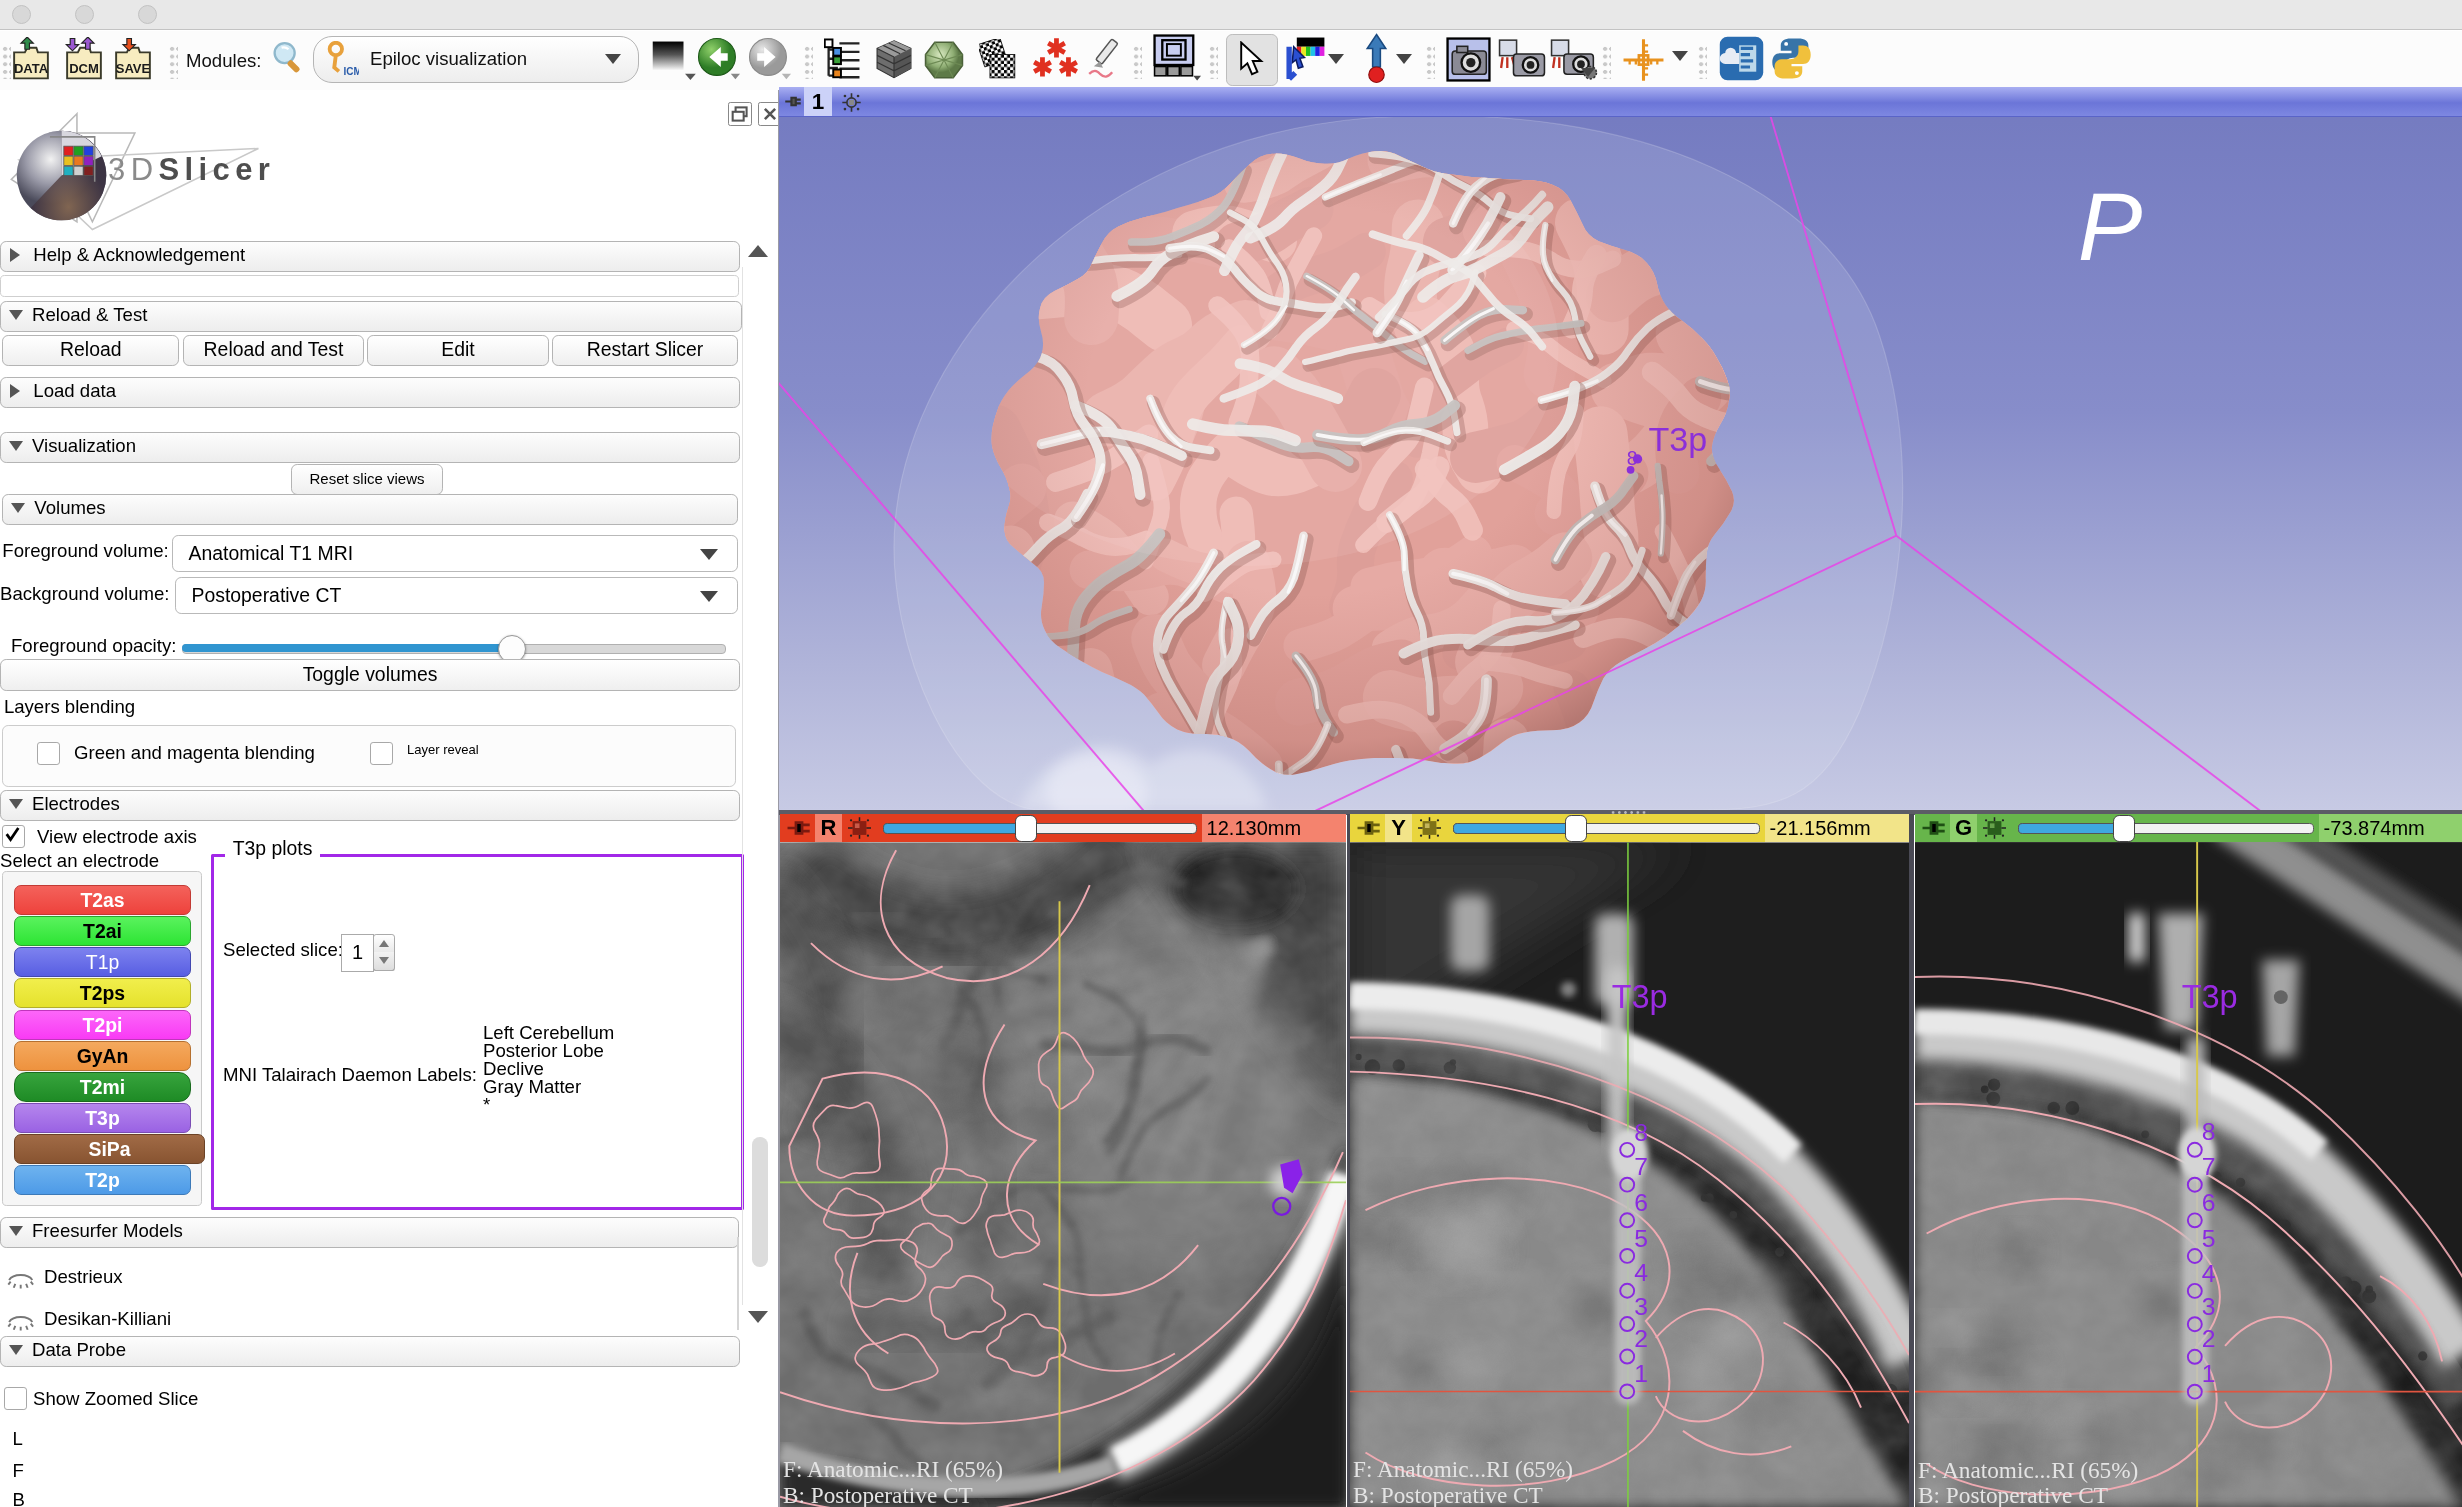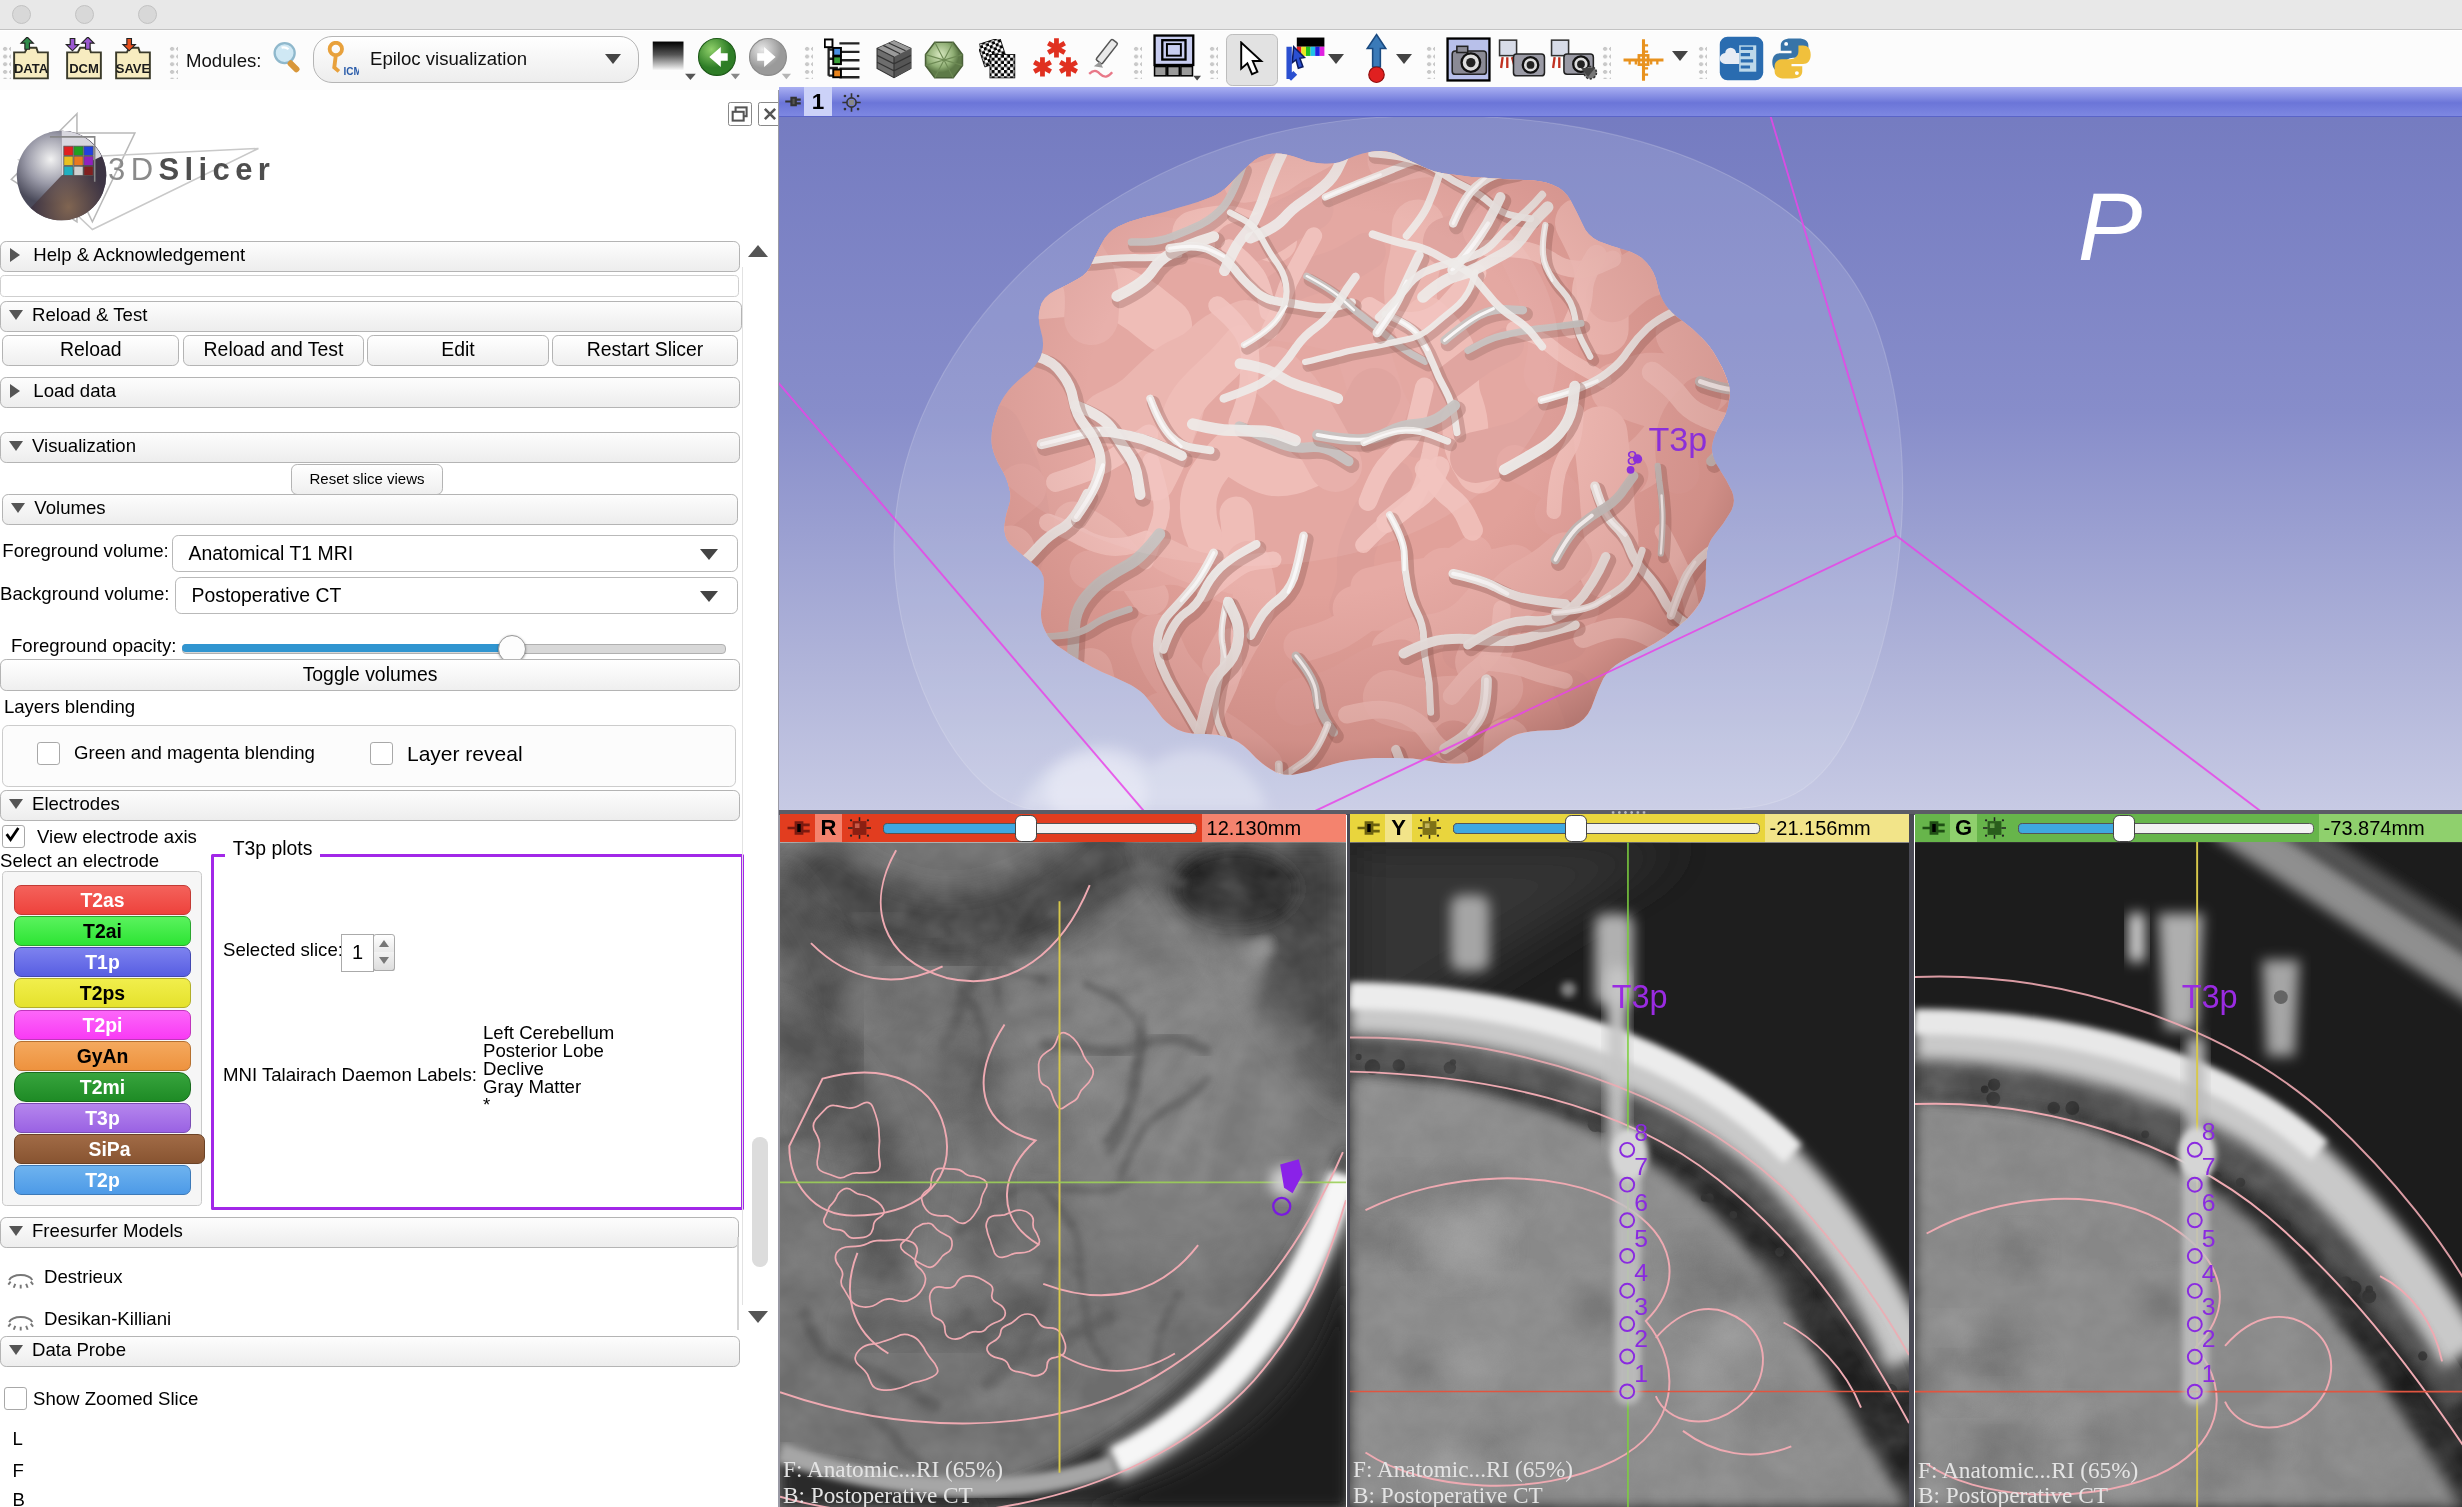--- a/index.html
+++ b/index.html
@@ -255,33 +255,33 @@
     <div style="position:absolute;left:11px;top:545px;font-size:18.6px;color:#000;white-space:nowrap">Foreground opacity:</div>
     <div style="position:absolute;left:182px;top:554px;width:542px;height:7.7px;border-radius:3.9px;background:#d8d8d8;border:0.8px solid #b0b0b0"></div>
     <div style="position:absolute;left:182px;top:554px;width:329px;height:7.7px;border-radius:3.9px;background:#3095d0"></div>
     <div style="position:absolute;left:498px;top:545px;width:26px;height:26px;border-radius:50%;background:#fdfdfd;border:0.8px solid #999;box-shadow:0 0.8px 2.3px rgba(0,0,0,0.35)"></div>
     <div style="position:absolute;left:0px;top:569px;width:738px;height:30px;border:1.5px solid #b4b4b4;border-radius:6.2px;background:linear-gradient(#ffffff,#efefef);font-size:19.4px;color:#000;text-align:center;line-height:29px">Toggle volumes</div>
     <div style="position:absolute;left:3.9px;top:606px;font-size:18.6px;color:#000;white-space:nowrap">Layers blending</div>
     <div style="position:absolute;left:2.3px;top:635px;width:732px;height:60px;border:1.5px solid #cccccc;border-radius:6.2px;background:#fcfcfc"></div>
     <div style="position:absolute;left:37px;top:652px;width:21px;height:21px;border:1.5px solid #a8a8a8;border-radius:3.1px;background:#fff"></div>
     <div style="position:absolute;left:74px;top:652px;font-size:18.6px;color:#000;white-space:nowrap">Green and magenta blending</div>
     <div style="position:absolute;left:370px;top:652px;width:21px;height:21px;border:1.5px solid #a8a8a8;border-radius:3.1px;background:#fff"></div>
-    <div style="position:absolute;left:407px;top:652px;font-size:21px;color:#000;white-space:nowrap">Layer reveal</div>
+    <div style="position:absolute;left:407px;top:652px;font-size:13px;color:#000;white-space:nowrap">Layer reveal</div>
     <div style="position:absolute;left:0px;top:700px;width:738px;height:29px;border:1.5px solid #b4b4b4;border-radius:6.2px;background:linear-gradient(#fdfdfd,#ededed);font-size:18.6px;color:#000;line-height:25.6px;white-space:nowrap"><span style="display:inline-block;width:0;height:0;border-left:7.7px solid transparent;border-right:7.7px solid transparent;border-top:10px solid #555;margin:0 9.3px 2.3px 7.7px;vertical-align:middle"></span>Electrodes</div>
     <div style="position:absolute;left:2.3px;top:735px;width:21px;height:21px;border:1.5px solid #a8a8a8;border-radius:3.1px;background:#fff">
       <svg width="21" height="21" viewBox="0 0 27 27" style="position:absolute;left:-1.5px;top:-2.3px">
         <path d="M6 13 L11 20 L21 5" stroke="#000" stroke-width="3.5" fill="none"></path>
       </svg>
     </div>
     <div style="position:absolute;left:37px;top:736px;font-size:18.6px;color:#000;white-space:nowrap">View electrode axis</div>
     <div style="position:absolute;left:0px;top:760px;font-size:18.6px;color:#000;white-space:nowrap">Select an electrode</div>
     <div style="position:absolute;left:2.3px;top:781px;width:198px;height:333px;border:1.5px solid #c9c9c9;border-radius:4.6px;background:#f6f6f6"></div>
     <div style="position:absolute;left:14px;top:795px;width:177px;height:30px;border:1.5px solid #c23a34;border-radius:7px;background:linear-gradient(#f4625b,#ee423c);color:#fff;font-size:19.4px;font-weight:bold;text-align:center;line-height:28px;box-sizing:border-box">T2as</div>
     <div style="position:absolute;left:14px;top:826px;width:177px;height:30px;border:1.5px solid #2aa52e;border-radius:7px;background:linear-gradient(#5af25e,#2de434);color:#000;font-size:19.4px;font-weight:bold;text-align:center;line-height:28px;box-sizing:border-box">T2ai</div>
-    <div style="position:absolute;left:14px;top:857px;width:177px;height:30px;border:1.5px solid #4348b0;border-radius:7px;background:linear-gradient(#7d82ef,#585ee2);color:#fff;font-size:19.4px;font-weight:bold;text-align:center;line-height:28px;box-sizing:border-box">T1p</div>
+    <div style="position:absolute;left:14px;top:857px;width:177px;height:30px;border:1.5px solid #4348b0;border-radius:7px;background:linear-gradient(#7d82ef,#585ee2);color:#fff;font-size:19.4px;font-weight:normal;text-align:center;line-height:28px;box-sizing:border-box">T1p</div>
     <div style="position:absolute;left:14px;top:888px;width:177px;height:30px;border:1.5px solid #b2af28;border-radius:7px;background:linear-gradient(#f1ee4c,#e5e22c);color:#000;font-size:19.4px;font-weight:bold;text-align:center;line-height:28px;box-sizing:border-box">T2ps</div>
     <div style="position:absolute;left:14px;top:920px;width:177px;height:30px;border:1.5px solid #c035bc;border-radius:7px;background:linear-gradient(#fc66f9,#f93af5);color:#fff;font-size:19.4px;font-weight:bold;text-align:center;line-height:28px;box-sizing:border-box">T2pi</div>
     <div style="position:absolute;left:14px;top:951px;width:177px;height:30px;border:1.5px solid #b5702f;border-radius:7px;background:linear-gradient(#f4a95e,#ee923e);color:#000;font-size:19.4px;font-weight:bold;text-align:center;line-height:28px;box-sizing:border-box">GyAn</div>
     <div style="position:absolute;left:14px;top:982px;width:177px;height:30px;border:1.5px solid #1a6b1e;border-radius:12px;background:linear-gradient(#37a43d,#1e8b25);color:#fff;font-size:19.4px;font-weight:bold;text-align:center;line-height:28px;box-sizing:border-box">T2mi</div>
     <div style="position:absolute;left:14px;top:1013px;width:177px;height:30px;border:1.5px solid #7a4cb4;border-radius:7px;background:linear-gradient(#b586ed,#9a62e3);color:#fff;font-size:19.4px;font-weight:bold;text-align:center;line-height:28px;box-sizing:border-box">T3p</div>
     <div style="position:absolute;left:14px;top:1044px;width:191px;height:30px;border:1.5px solid #6b4226;border-radius:7px;background:linear-gradient(#a16b46,#885431);color:#fff;font-size:19.4px;font-weight:bold;text-align:center;line-height:28px;box-sizing:border-box">SiPa</div>
     <div style="position:absolute;left:14px;top:1075px;width:177px;height:30px;border:1.5px solid #3d7ab8;border-radius:7px;background:linear-gradient(#6eb3ef,#4d9ae7);color:#fff;font-size:19.4px;font-weight:bold;text-align:center;line-height:28px;box-sizing:border-box">T2p</div>
     <div style="position:absolute;left:211px;top:764px;width:527px;height:350px;border:3.1px solid #a228e8;border-radius:1.5px"></div>
     <div style="position:absolute;left:225px;top:747px;background:#fff;padding:0 7.7px;font-size:19.4px">T3p plots</div>
     <div style="position:absolute;left:223px;top:849px;font-size:18.6px;color:#000;white-space:nowrap">Selected slice:</div>

